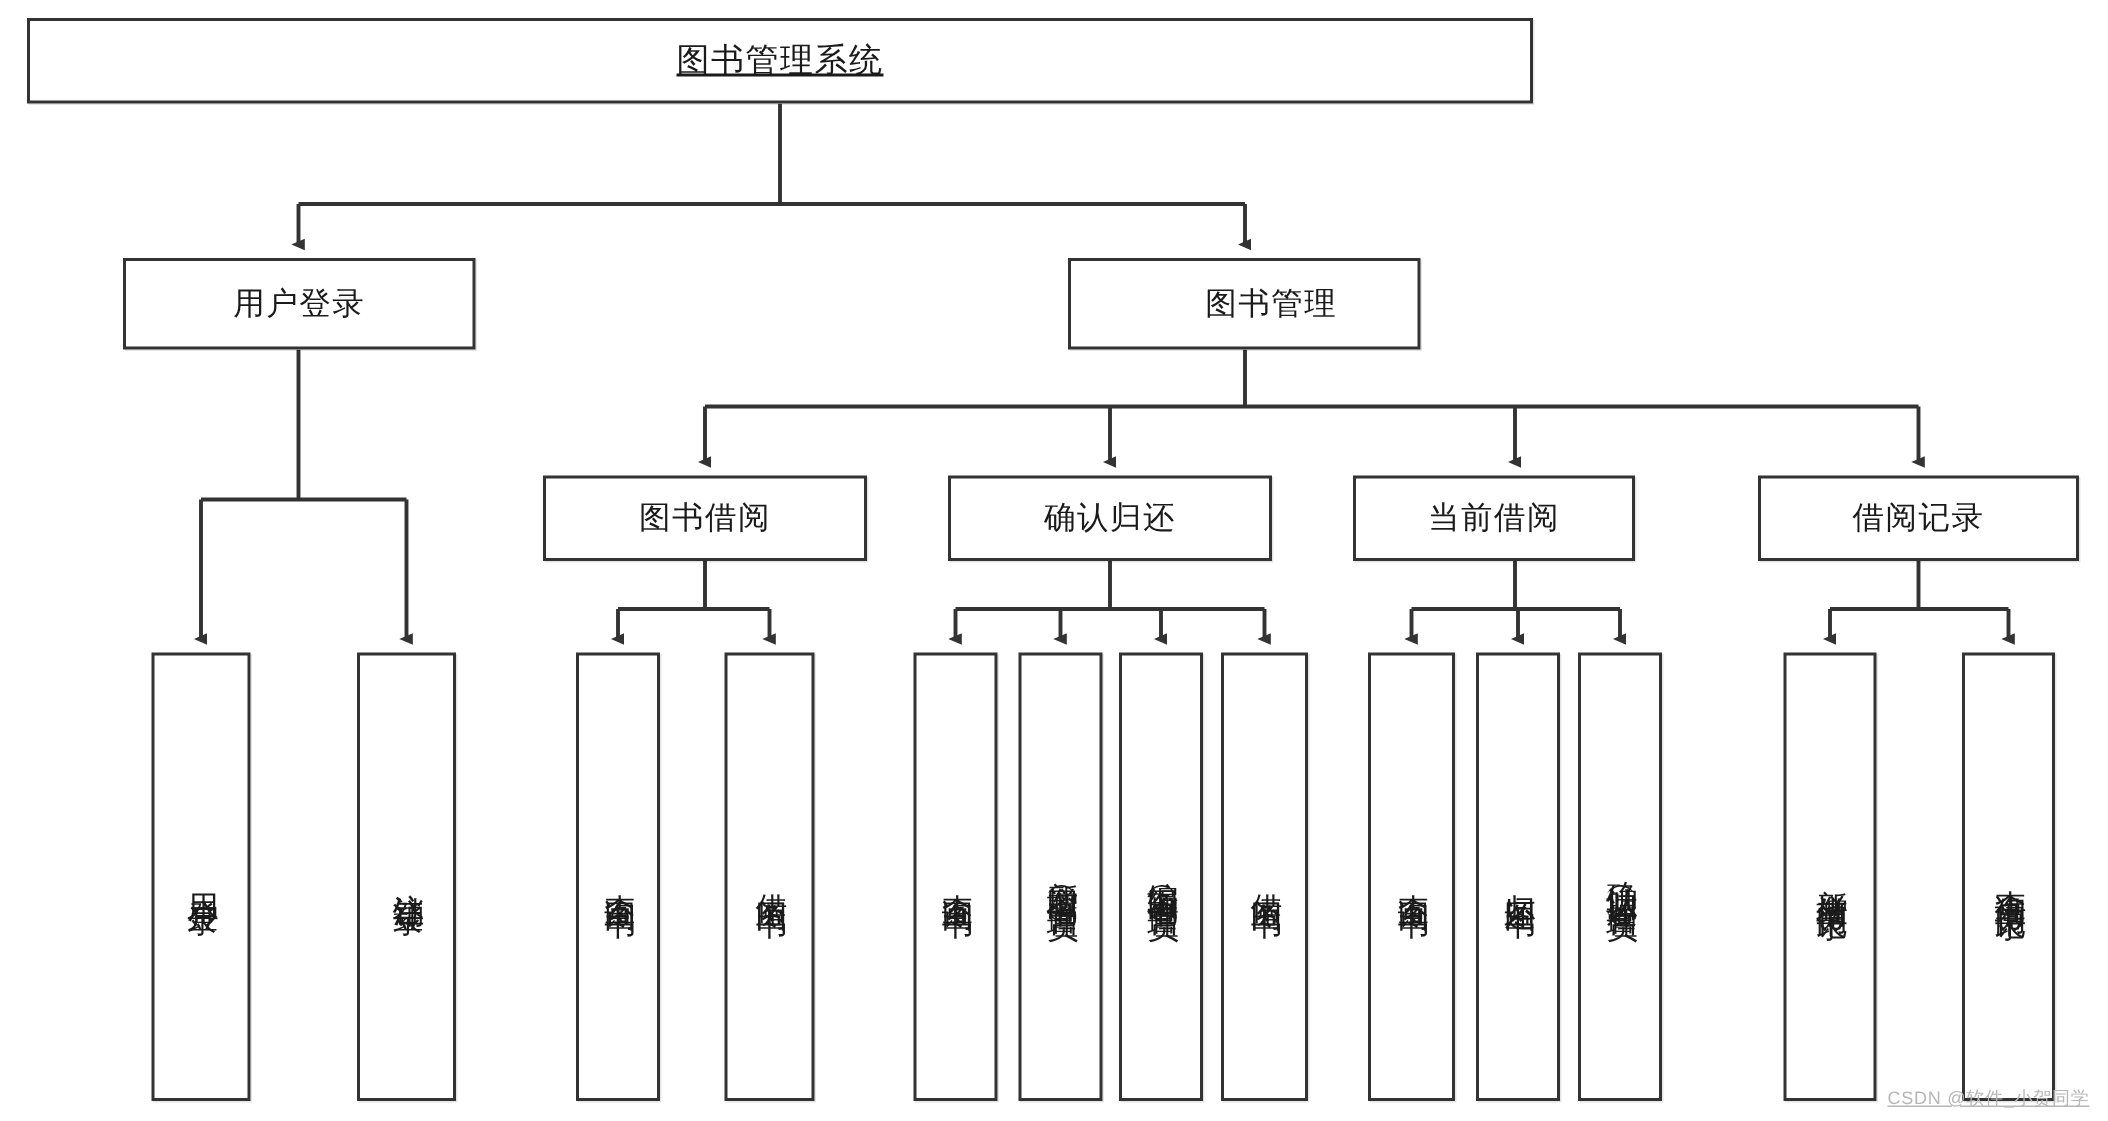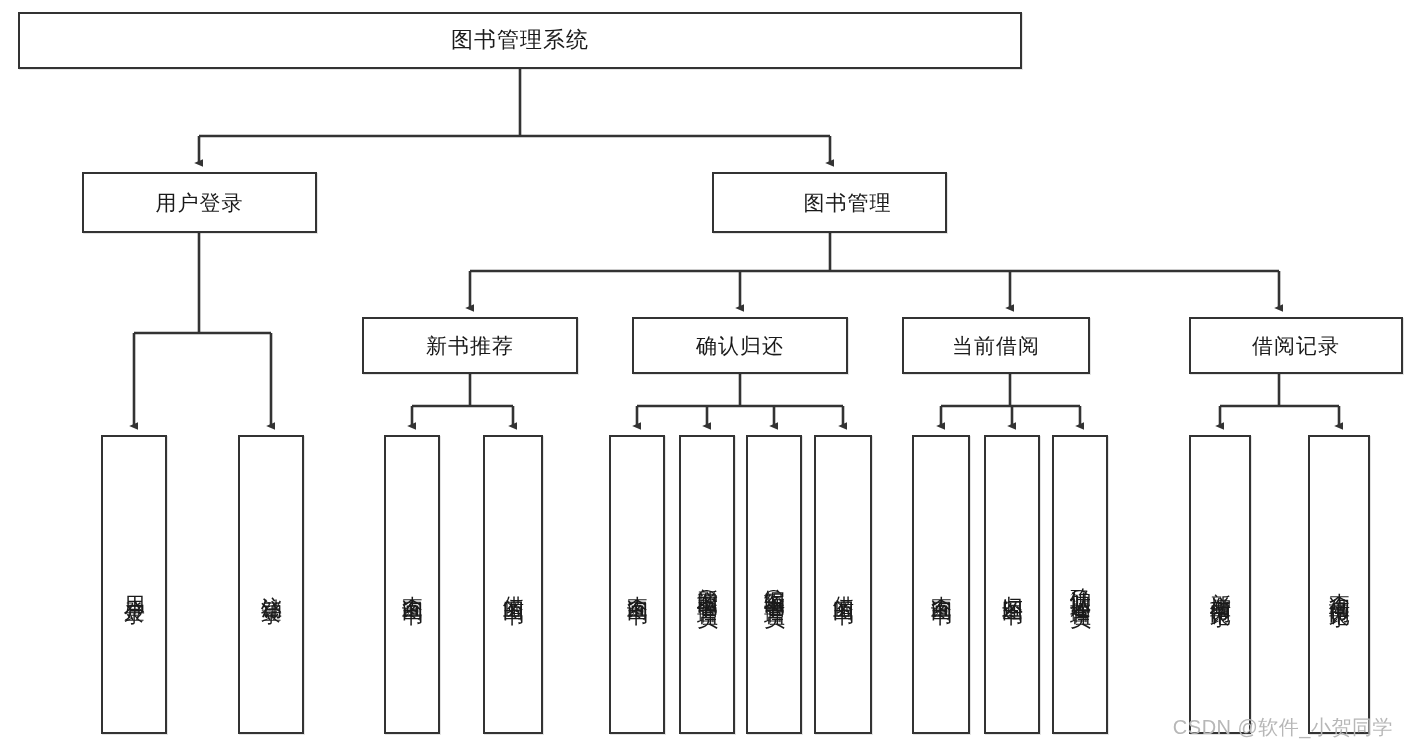--- a/index.html
+++ b/index.html
@@ -49,29 +49,31 @@
   .node.vertical .node-label {
     writing-mode: vertical-rl;
     text-orientation: upright;
     line-height: 1.18;
     letter-spacing: 3px;
     white-space: nowrap;
     display: block;
   }
   .node.root {
     font-size: 22px;
+    text-decoration: underline;
   }
   .watermark {
     position: absolute;
     right: 12px;
     bottom: 6px;
-    font-size: 20px;
+    font-size: 12px;
     color: #b7b7b7;
     letter-spacing: 0.5px;
     white-space: nowrap;
+    text-decoration: underline;
   }
 </style>
 </head>
 <body>
 
 <div id="diagram-canvas">
 
   <svg class="connector-layer" viewBox="0 0 1405 747">
     <defs>
       <marker id="arrowhead" markerWidth="9" markerHeight="9" refX="4.5" refY="4.2" orient="auto" markerUnits="userSpaceOnUse">
@@ -127,29 +129,29 @@
   </div>
 
   <div class="node horizontal" style="left:82px; top:172px; width:235px; height:61px;">
     <span class="node-label">用户登录</span>
   </div>
   <div class="node horizontal" style="left:712px; top:172px; width:235px; height:61px;padding-left:36px;">
     <span class="node-label">图书管理</span>
   </div>
 
   <div class="node horizontal" style="left:362px; top:317px; width:216px; height:57px;">
-    <span class="node-label">新书推荐</span>
+    <span class="node-label">图书借阅</span>
   </div>
   <div class="node horizontal" style="left:632px; top:317px; width:216px; height:57px;">
     <span class="node-label">确认归还</span>
   </div>
   <div class="node horizontal" style="left:902px; top:317px; width:188px; height:57px;">
     <span class="node-label">当前借阅</span>
   </div>
-  <div class="node horizontal" style="left:1172px; top:317px; width:214px; height:57px;margin-left:17px;">
+  <div class="node horizontal" style="left:1172px; top:317px; width:214px; height:57px;">
     <span class="node-label">借阅记录</span>
   </div>
 
   <div class="node vertical" style="left:101px; top:435px; width:66px; height:299px;">
     <span class="node-label">用户登录</span>
   </div>
   <div class="node vertical" style="left:238px; top:435px; width:66px; height:299px;">
     <span class="node-label">注销登录</span>
   </div>
 

